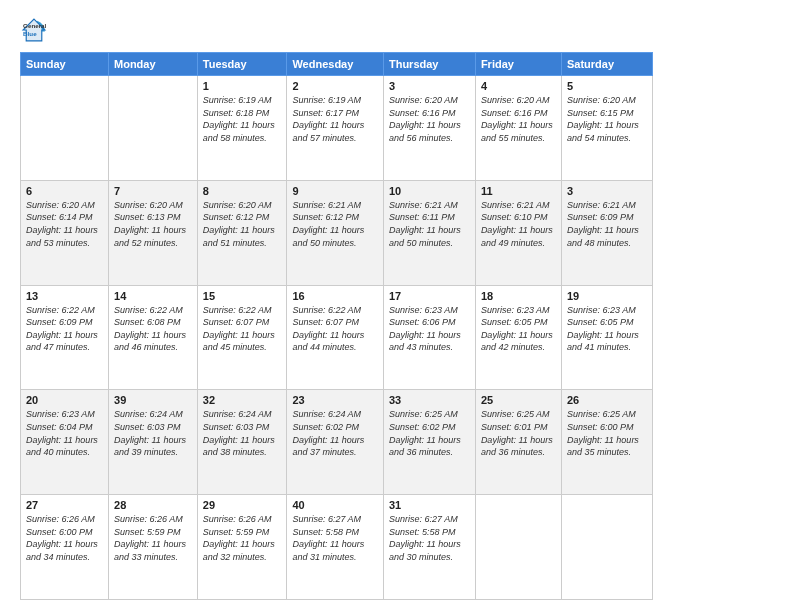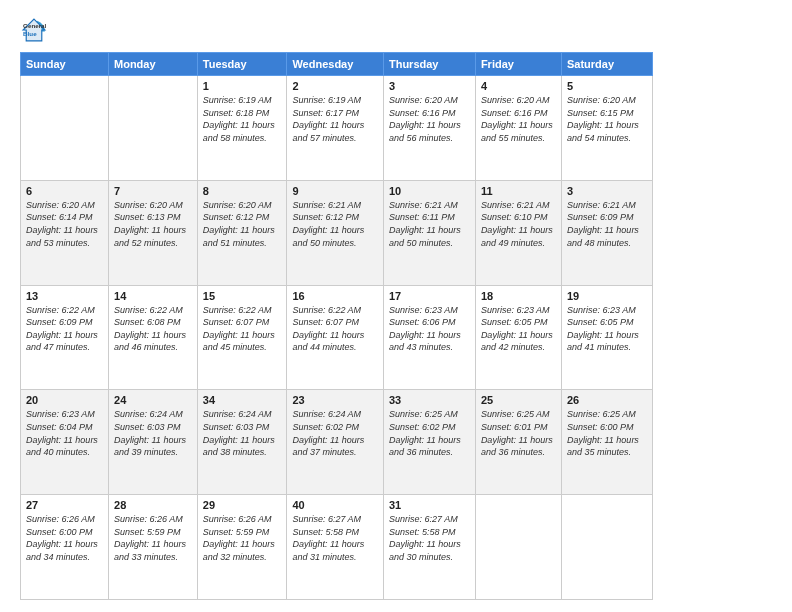--- a/index.html
+++ b/index.html
@@ -266,27 +266,27 @@
           </td>
         </tr>
         <tr>
           <td>
             <span class="day-num">20</span>
             <div class="day-info" style="white-space: pre-line;">Sunrise: 6:23 AM
 Sunset: 6:04 PM
 Daylight: 11 hours and 40 minutes.</div>
           </td>
           <td>
-            <span class="day-num">24</span>
+            <span class="day-num">39</span>
             <div class="day-info" style="white-space: pre-line;">Sunrise: 6:24 AM
 Sunset: 6:03 PM
 Daylight: 11 hours and 39 minutes.</div>
           </td>
           <td>
-            <span class="day-num">34</span>
+            <span class="day-num">32</span>
             <div class="day-info" style="white-space: pre-line;">Sunrise: 6:24 AM
 Sunset: 6:03 PM
 Daylight: 11 hours and 38 minutes.</div>
           </td>
           <td>
             <span class="day-num">23</span>
             <div class="day-info" style="white-space: pre-line;">Sunrise: 6:24 AM
 Sunset: 6:02 PM
 Daylight: 11 hours and 37 minutes.</div>
           </td>

